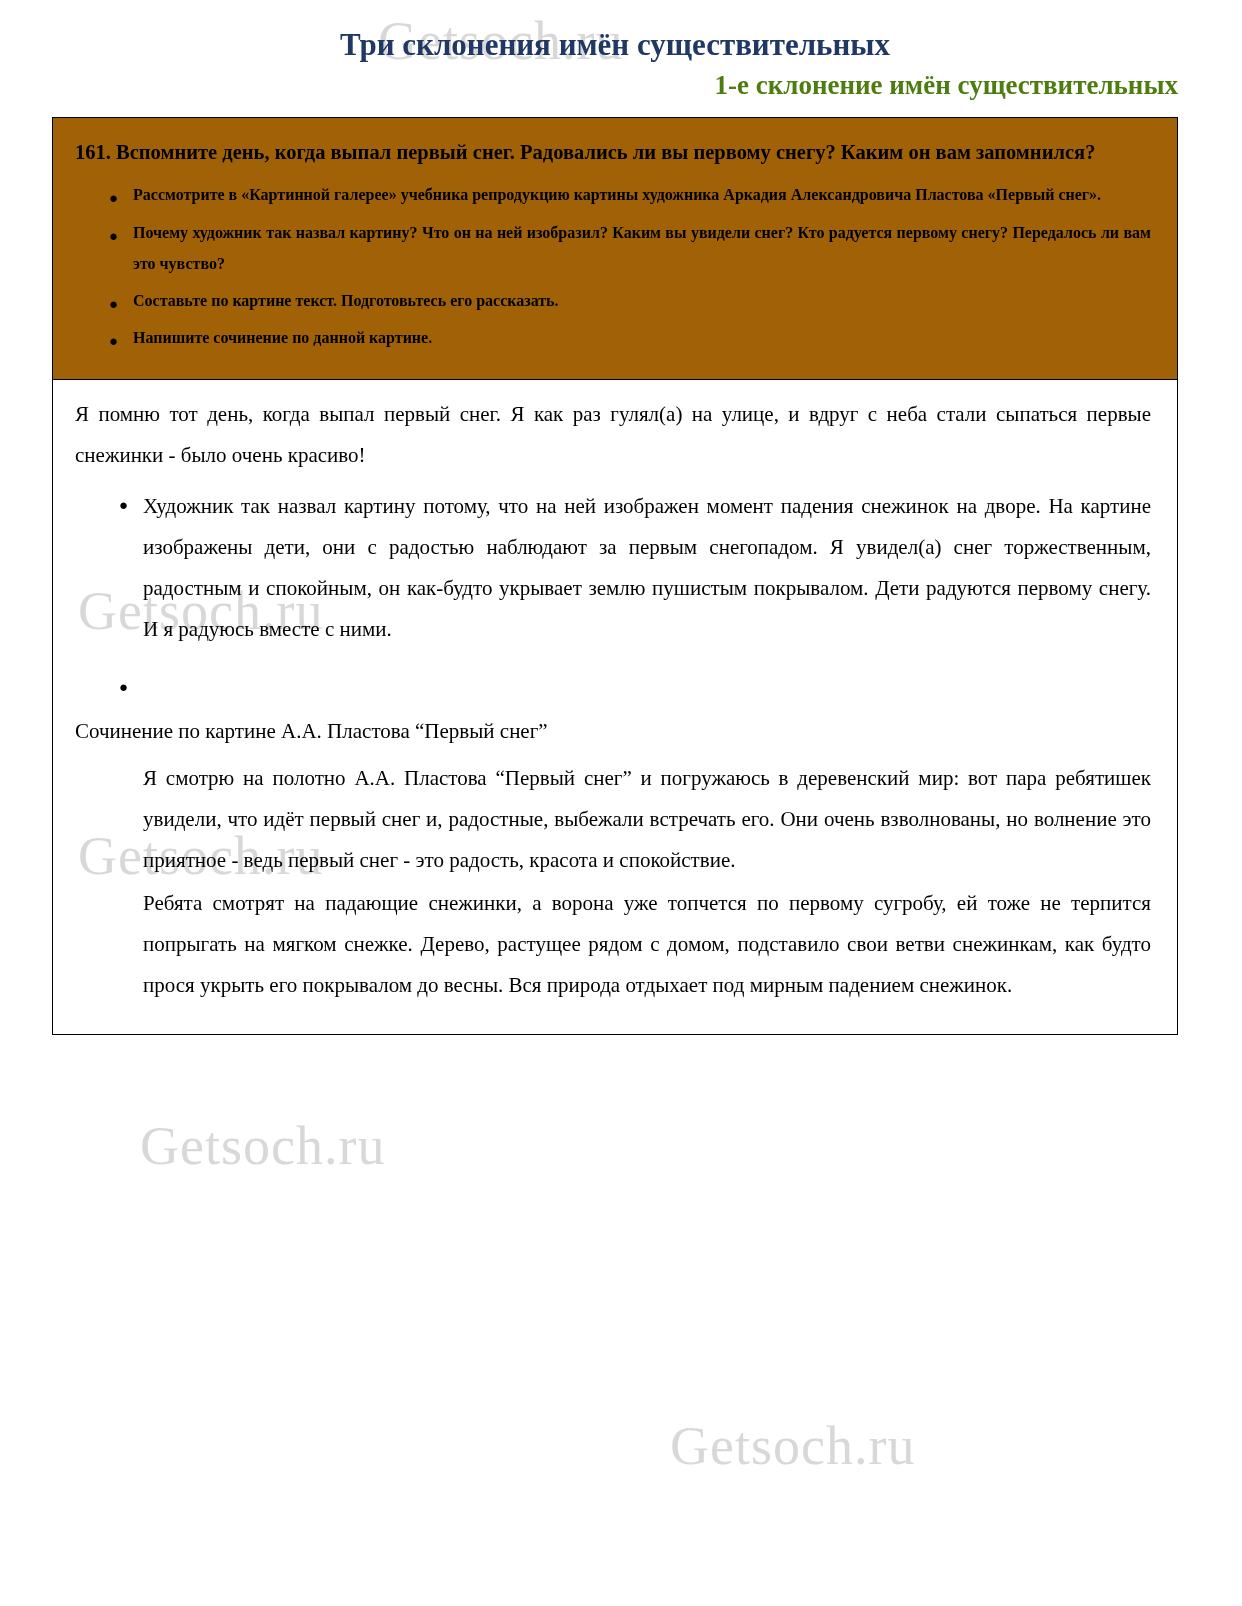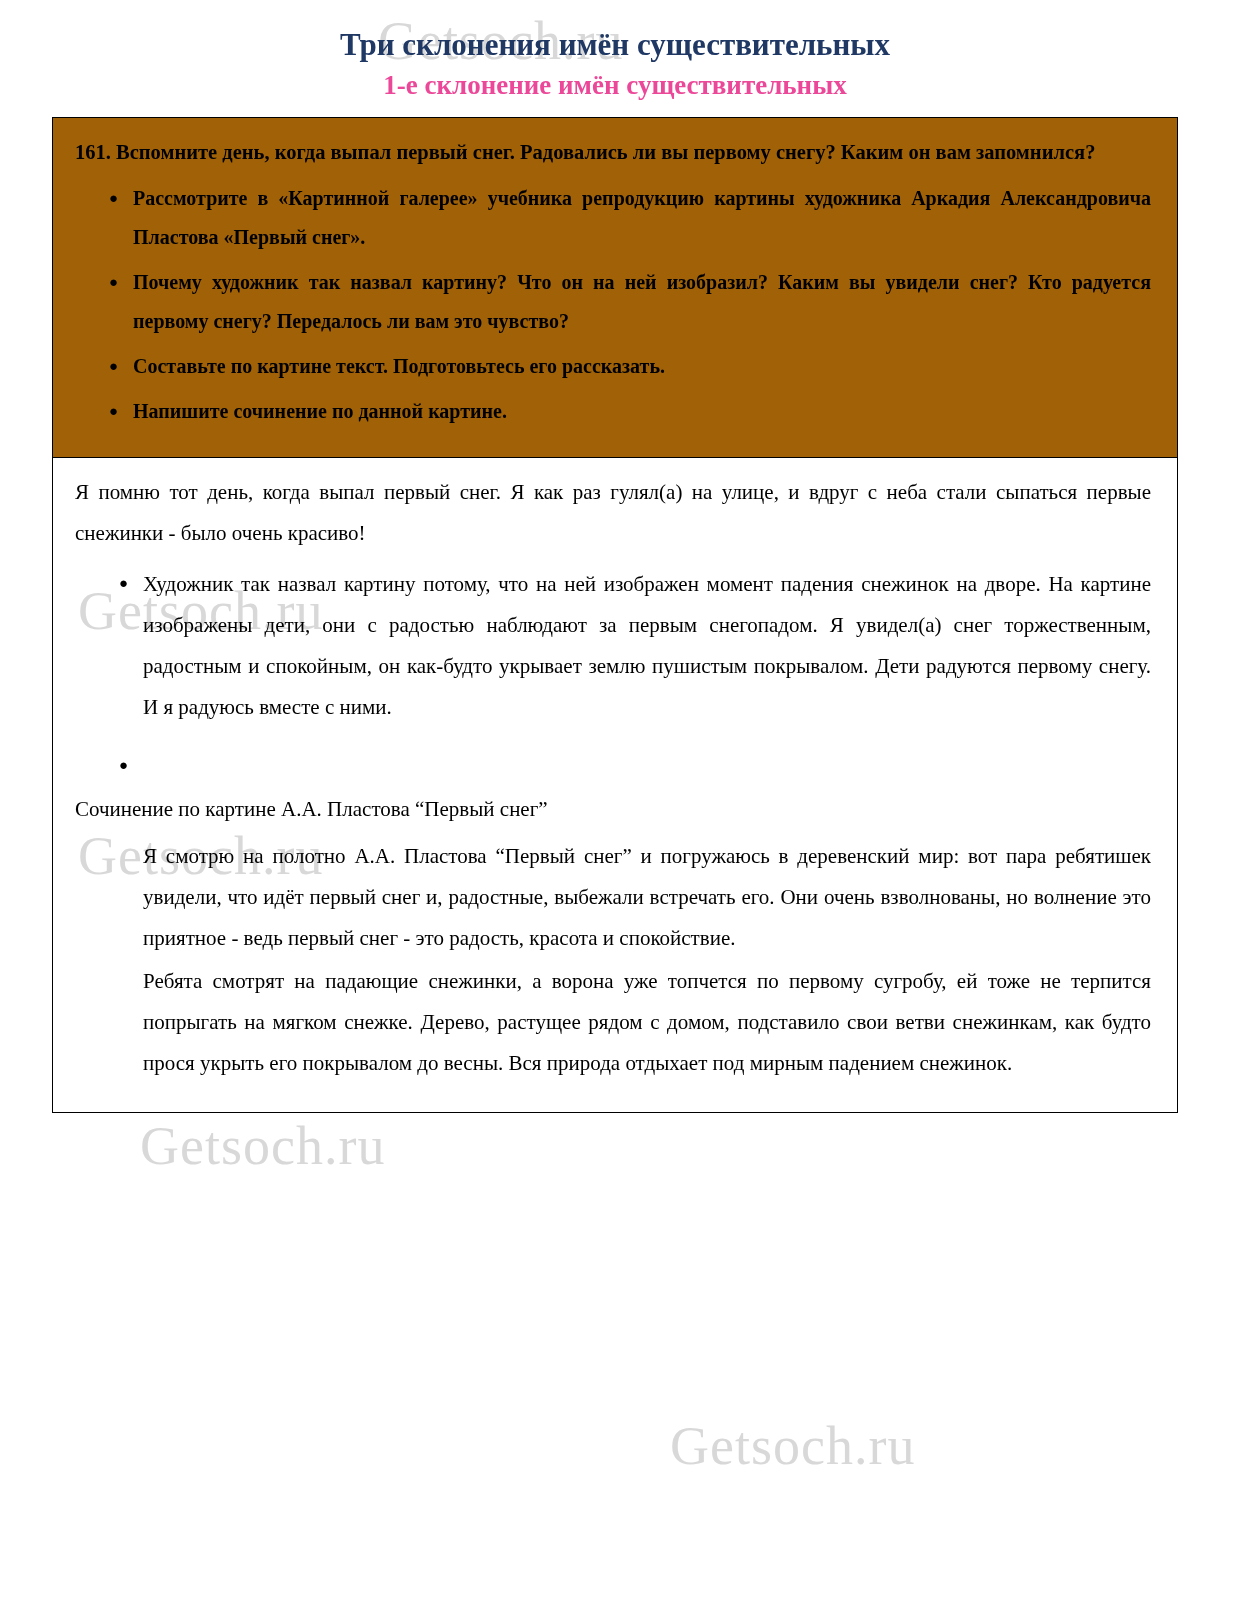--- a/index.html
+++ b/index.html
@@ -48,23 +48,24 @@
   .title-main {
     font-size: 31px;
     font-weight: bold;
     color: #1f3864;
     line-height: 1.25;
     margin: 0 0 4px 0;
   }
   .title-sub {
     font-size: 27px;
     font-weight: bold;
-    color: #ec4899;
+    color: #4d7c0f;
     line-height: 1.25;
     margin: 0 0 14px 0;
+    text-align: right;
   }
 
   
   .task-box {
     border: 1px solid #000;
     background: #a16207;
     padding: 16px 26px 20px 22px;
     position: relative;
     z-index: 6;
   }
@@ -75,21 +76,21 @@
     text-align: justify;
     margin: 0 0 8px 0;
   }
   ul.task-list {
     list-style: none;
     margin: 0;
     padding: 0;
   }
   ul.task-list li {
     font-weight: bold;
-    font-size: 20px;
+    font-size: 16px;
     line-height: 1.95;
     text-align: justify;
     position: relative;
     padding-left: 58px;
     margin-bottom: 6px;
   }
   ul.task-list li::before {
     content: "\25CF";
     position: absolute;
     left: 34px;

